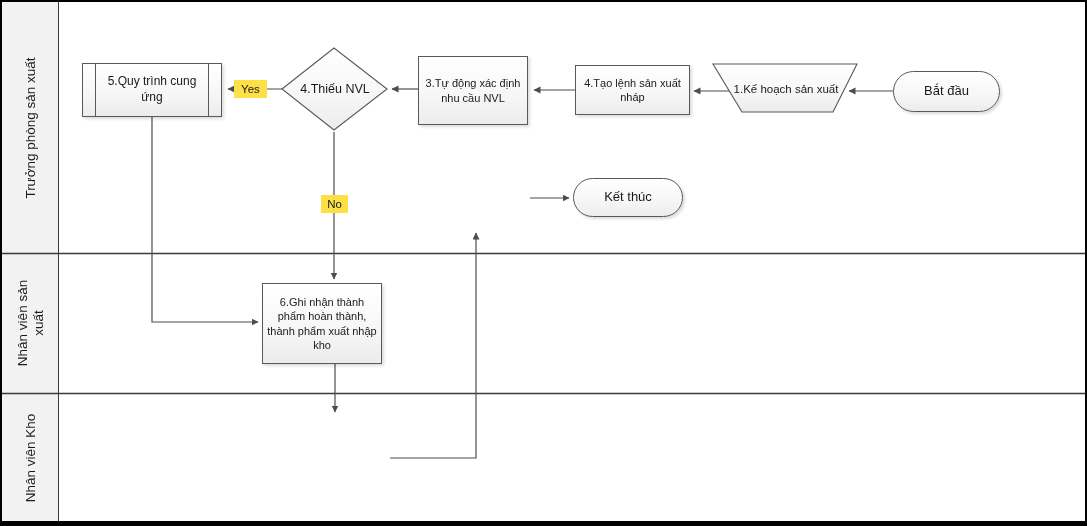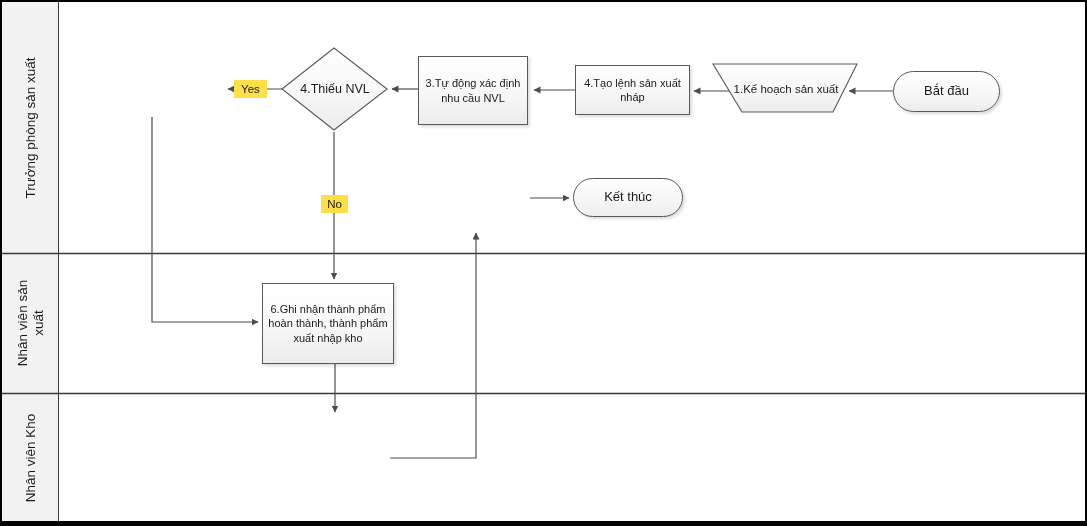--- a/index.html
+++ b/index.html
@@ -110,23 +110,24 @@
   <div class="shape terminator" style="left:891px;top:69px;width:107px;height:41px;">Bắt đầu</div>
 
   <div class="float-label trapezoid-text" style="left:728px;top:66px;width:112px;height:42px;">1.Kế hoạch sản xuất</div>
 
   <div class="shape" style="left:573px;top:63px;width:115px;height:50px;">4.Tạo lệnh sản xuất nháp</div>
 
   <div class="shape" style="left:416px;top:54px;width:110px;height:69px;">3.Tự động xác định nhu cầu NVL</div>
 
   <div class="float-label diamond-text" style="left:288px;top:74px;width:90px;height:26px;">4.Thiếu NVL</div>
 
+  <div class="shape predefined" style="left:80px;top:61px;width:140px;height:54px;">5.Quy trình cung ứng</div>
 
 
   <div class="shape terminator" style="left:571px;top:176px;width:110px;height:39px;">Kết thúc</div>
 
-  <div class="shape" style="left:260px;top:281px;width:132px;height:81px;">6.Ghi nhận thành phẩm hoàn thành, thành phẩm xuất nhập kho</div>
+  <div class="shape" style="left:260px;top:281px;width:120px;height:81px;">6.Ghi nhận thành phẩm hoàn thành, thành phẩm xuất nhập kho</div>
 
 
   <div class="edge-label" style="left:232px;top:78px;width:33px;height:18px;">Yes</div>
   <div class="edge-label" style="left:319px;top:193px;width:27px;height:18px;">No</div>
 
 </div>
 
 </body></html>

